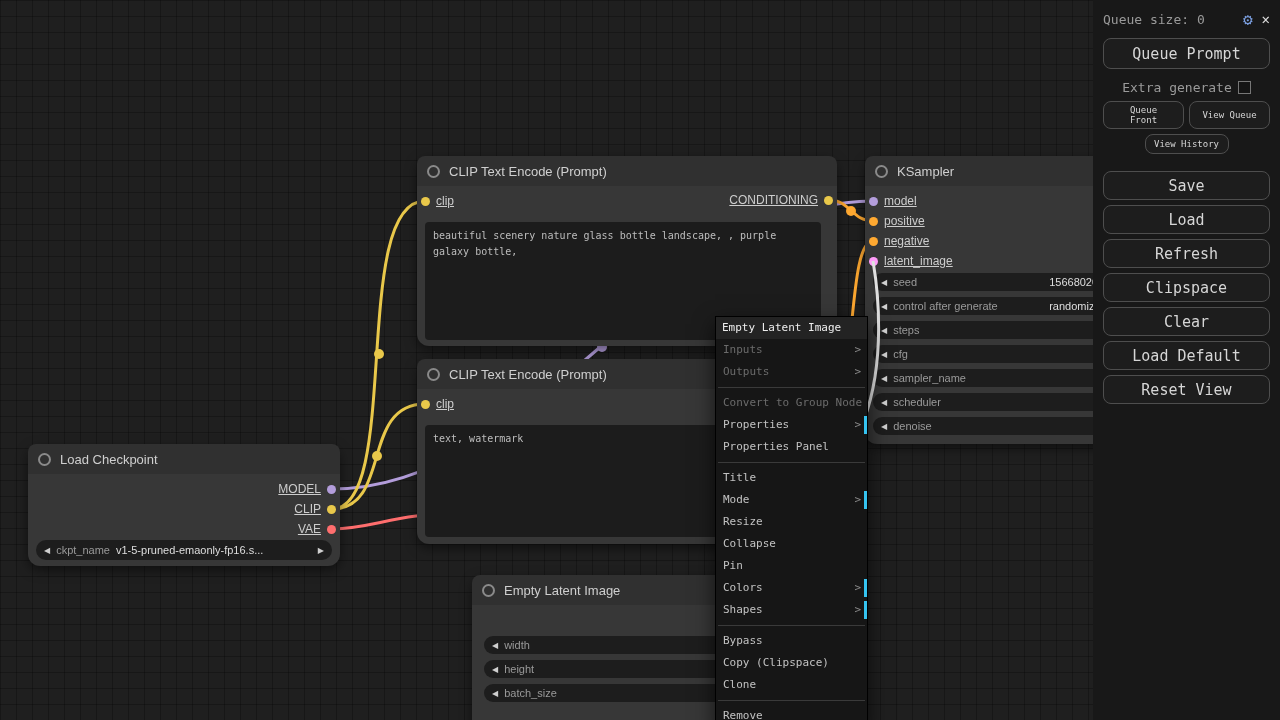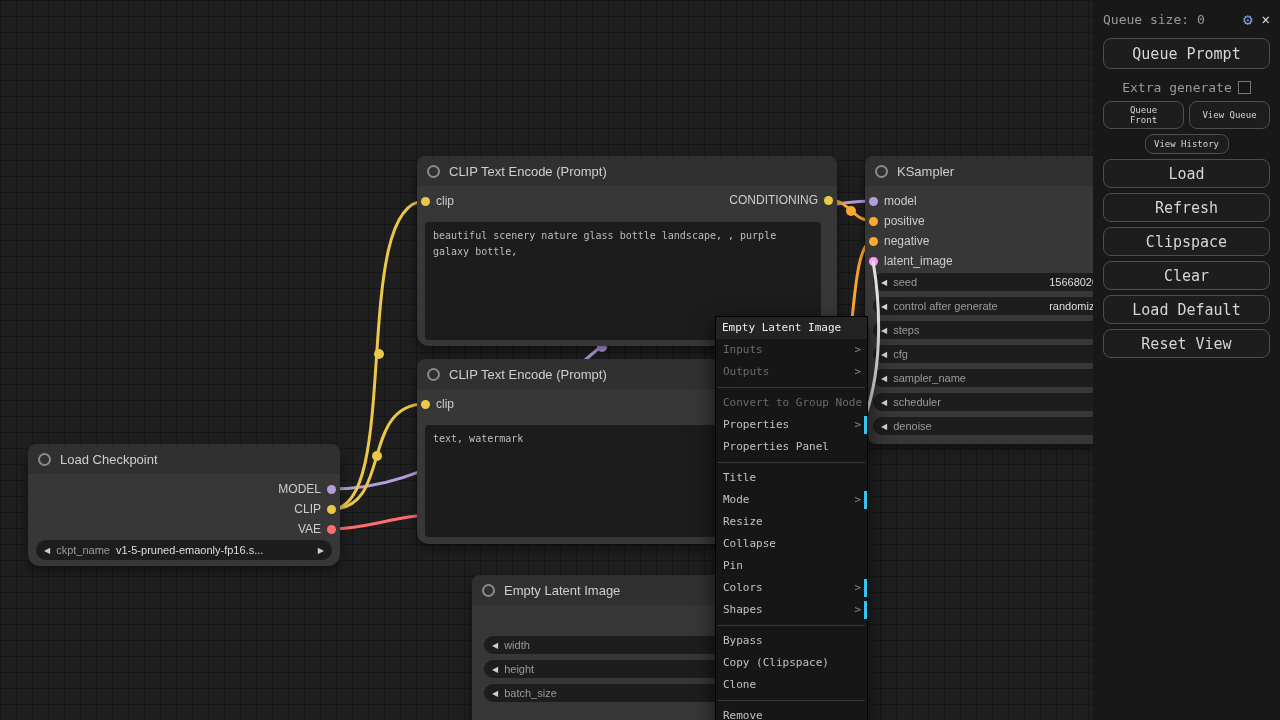--- a/index.html
+++ b/index.html
@@ -14,21 +14,21 @@
   svg.wires-over{position:absolute;left:0;top:0;z-index:3;pointer-events:none;}
 
   
   .node{position:absolute;background:#373737;border-radius:12px;z-index:2;
     box-shadow:0 4px 12px rgba(0,0,0,0.5);}
   .node-header{height:30px;background:#303030;border-radius:8px 8px 0 0;
     display:flex;align-items:center;padding:0 10px;gap:9px;}
   .collapse-dot{width:9px;height:9px;border:2px solid #8a8a8a;border-radius:50%;flex:none;}
   .node-title{color:#cfcfcf;font-size:13px;white-space:nowrap;}
   .slot{position:absolute;display:flex;align-items:center;gap:6px;height:16px;
-    font-size:12px;color:#cdcdcd;white-space:nowrap;}
+    font-size:12px;color:#cdcdcd;white-space:nowrap;text-decoration:underline;}
   .slot.in{left:4px;}
   .slot.out{right:4px;}
   .dot{width:9px;height:9px;border-radius:50%;flex:none;}
   .c-model{background:#b39ddb;}
   .c-clip{background:#e9c84a;}
   .c-cond{background:#ffa931;}
   .c-latent{background:#ff9cf9;}
   .c-vae{background:#ff6e6e;}
   .node-text{position:absolute;left:8px;right:16px;background:#1c1c1c;border-radius:4px;
     color:#bdbdbd;font-family:"DejaVu Sans Mono",monospace;font-size:10px;
@@ -291,20 +291,21 @@
     <button class="btn btn-qp">Queue Prompt</button>
     <div class="extra-row">
       <span>Extra generate</span>
       <span class="chk"></span>
     </div>
     <div class="small-row">
       <button class="btn btn-small">Queue Front</button>
       <button class="btn btn-small">View Queue</button>
     </div>
     <button class="btn btn-vh">View History</button>
+    <button class="btn btn-big first">Save</button>
     <button class="btn btn-big">Load</button>
     <button class="btn btn-big">Refresh</button>
     <button class="btn btn-big">Clipspace</button>
     <button class="btn btn-big">Clear</button>
     <button class="btn btn-big">Load Default</button>
     <button class="btn btn-big">Reset View</button>
   </div>
 
 </div>
 

